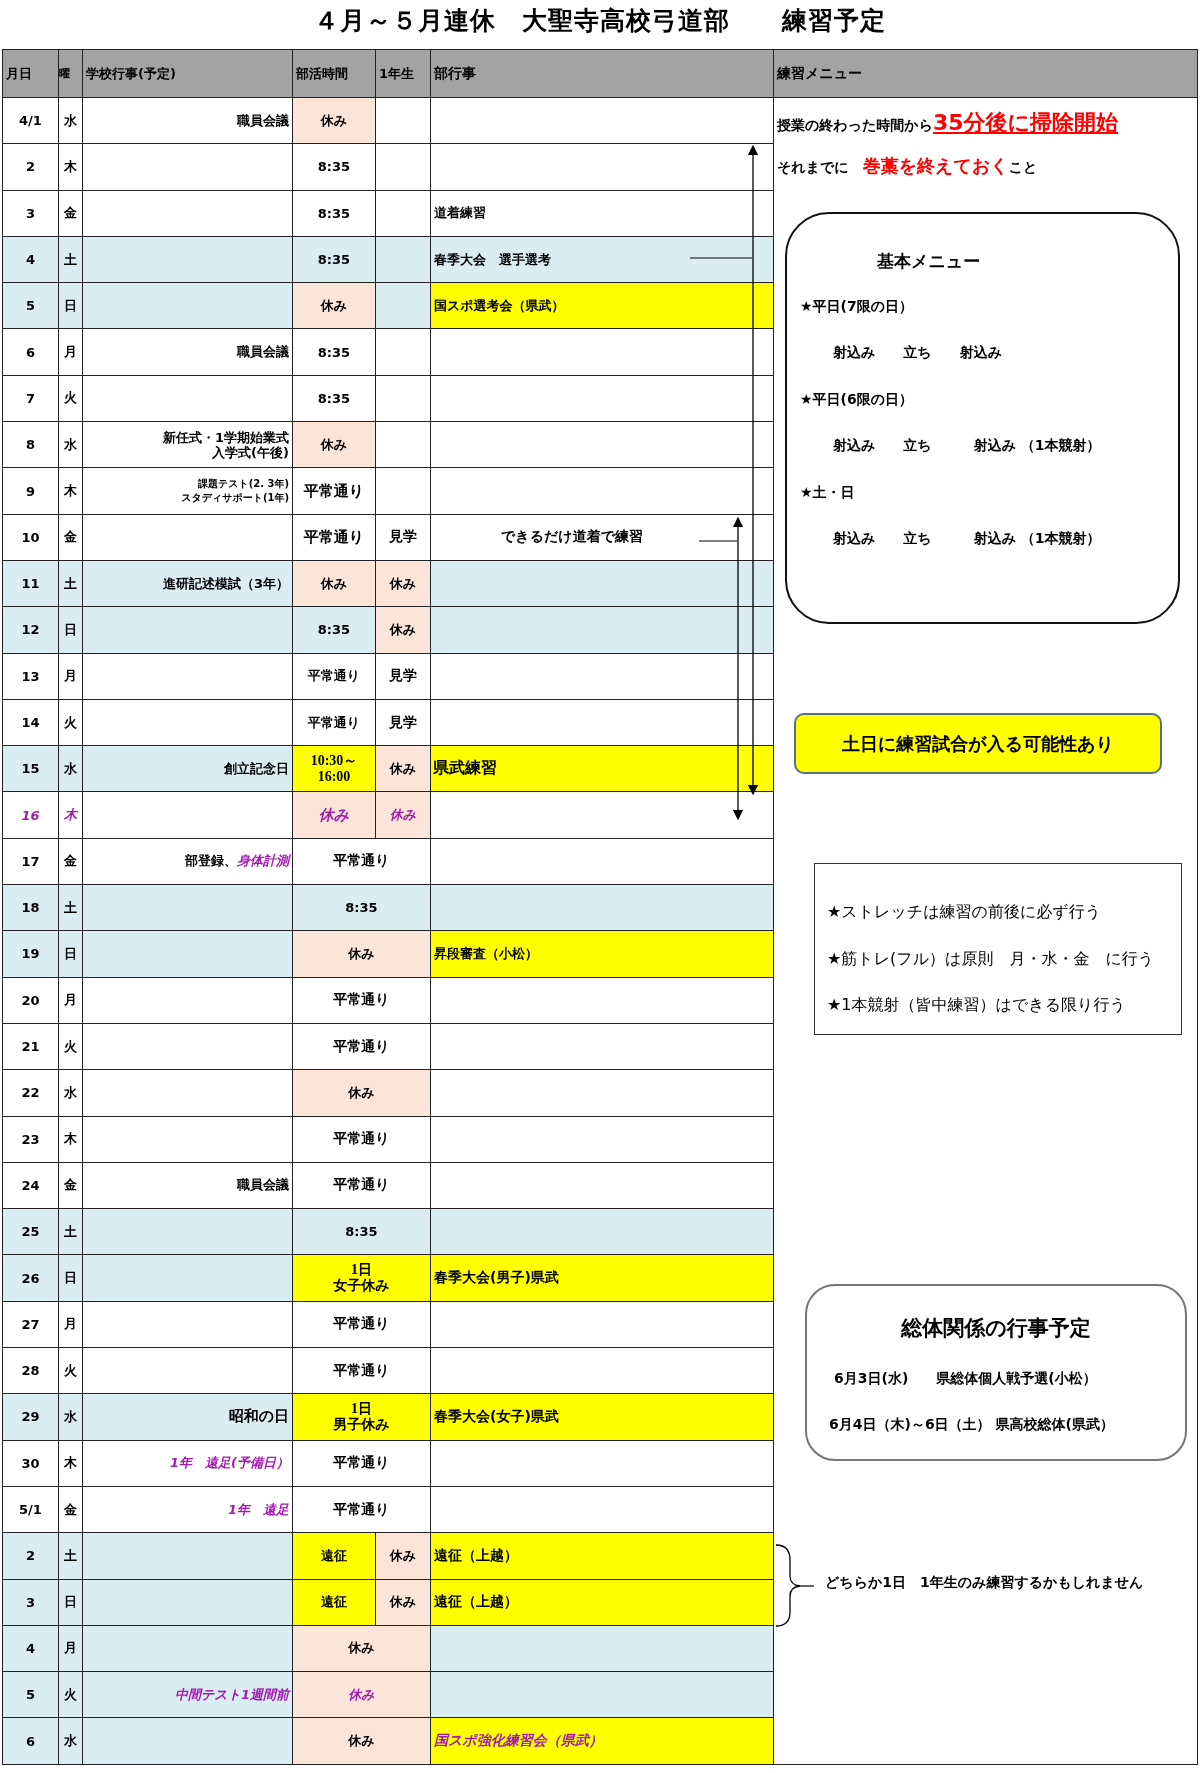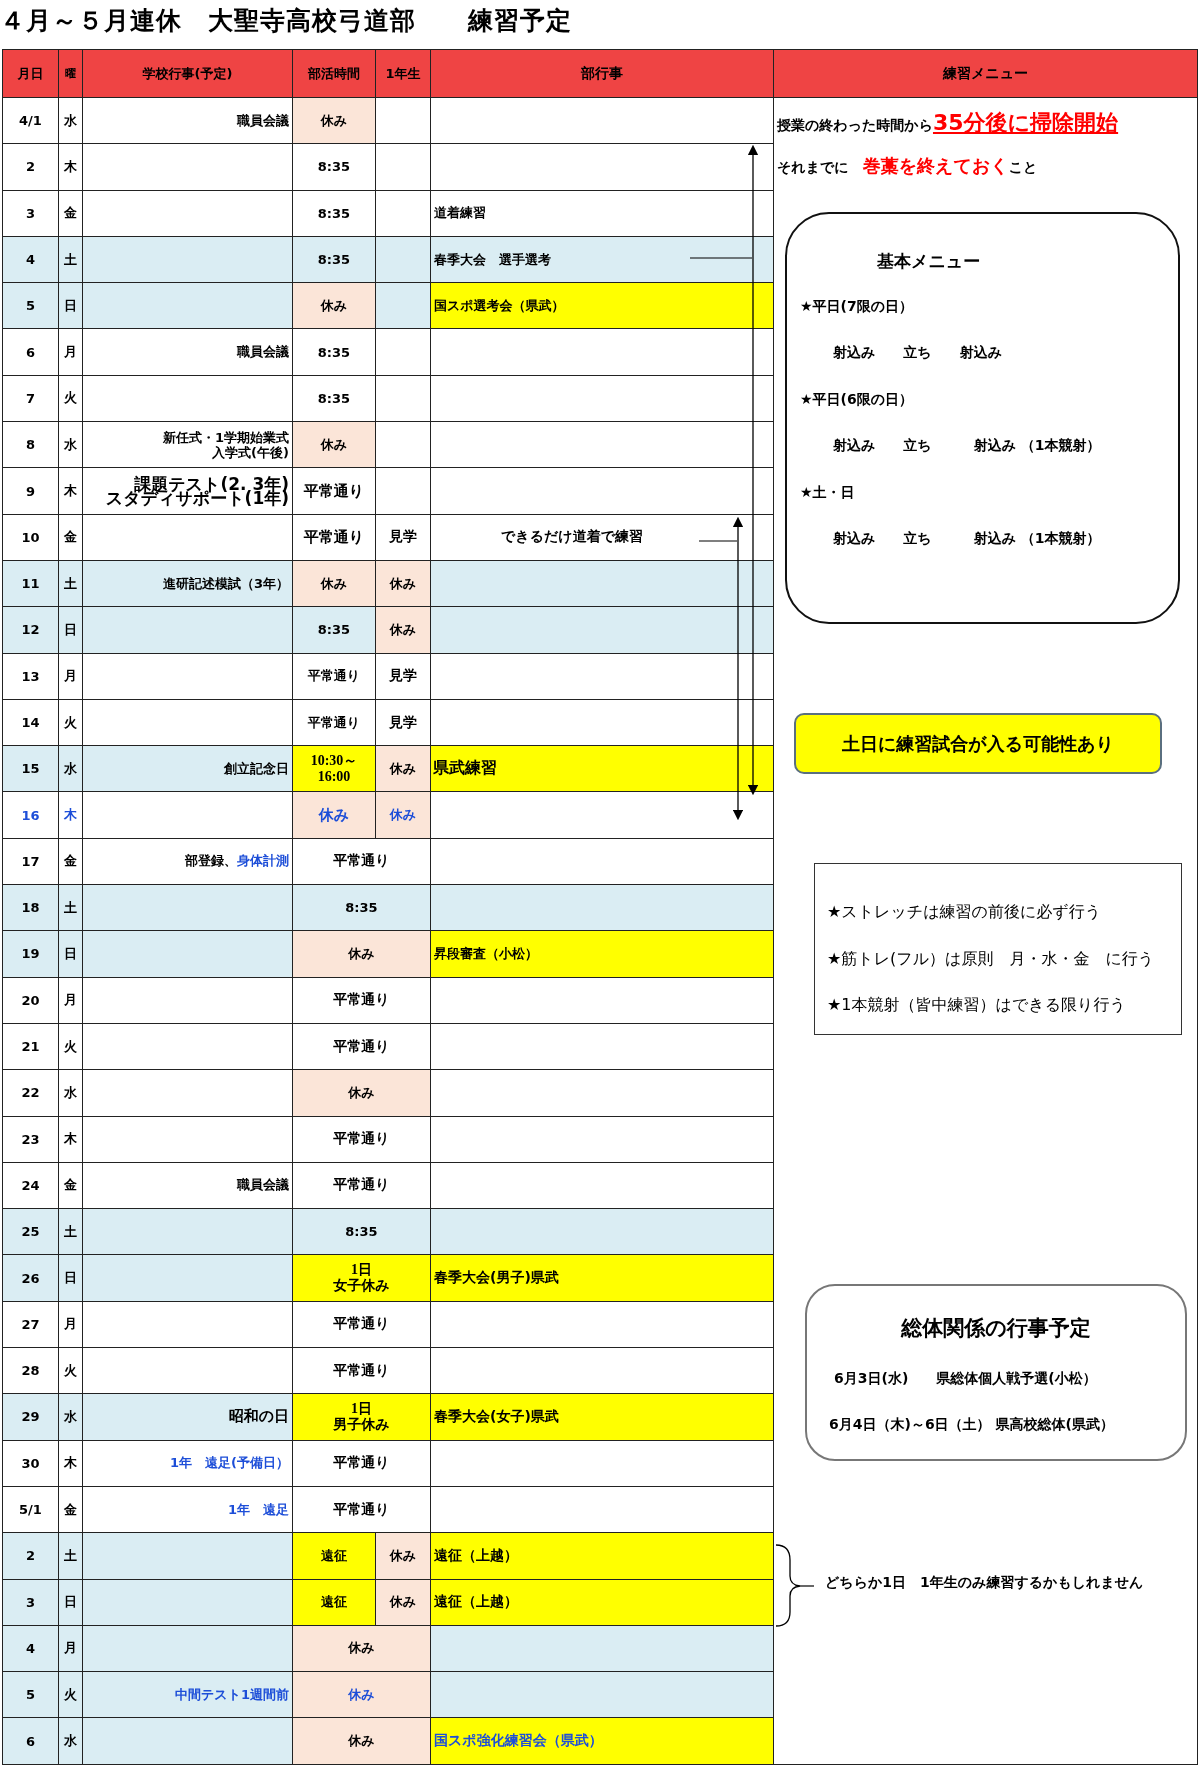--- a/index.html
+++ b/index.html
@@ -1,35 +1,35 @@
 <!DOCTYPE html>
 <html><head>
 <meta charset="utf-8">
 <style>
   * { box-sizing: border-box; margin: 0; padding: 0; }
   html, body { width: 1200px; height: 1773px; background: #ffffff; overflow: hidden; }
   body { position: relative; font-family: "DejaVu Sans", "Liberation Sans", sans-serif; color: #000; }
-  .title { position: absolute; left: 0; top: 4px; width: 1200px; font-size: 25px; font-weight: bold; letter-spacing: 1px; }
+  .title { position: absolute; left: 0; top: 4px; width: 1200px; text-align: center; font-size: 25px; font-weight: bold; letter-spacing: 1px; }
   table.sched { position: absolute; left: 2px; top: 49px; width: 1195px; border-collapse: collapse; table-layout: fixed; }
   table.sched td, table.sched th { border: 1.5px solid #222; height: 46.3px; font-weight: bold; font-size: 13px; padding: 0 3px; overflow: hidden; white-space: nowrap; vertical-align: middle; }
-  table.sched th { height: 48px; font-size: 13px; text-align: center; background: #ef4444; }
+  table.sched th { height: 48px; font-size: 13px; text-align: left; background: #a3a3a3; }
   .c-date { text-align: center; font-size: 12px; }
   .c-dow { text-align: center; font-size: 12px; padding: 0 !important; }
   .c-event { text-align: right; font-size: 14px; }
   .c-event.small { font-size: 12px; line-height: 14px; white-space: normal; }
   .c-time { text-align: center; font-size: 16px; }
   .c-time.small { font-size: 15px; }
   .c-time.tiny { font-size: 14px; line-height: 16px; white-space: normal; font-family: Liberation Serif, serif; }
   .c-first { text-align: center; font-size: 16px; }
   .c-club { text-align: left; font-size: 15px; }
   .c-menu { border-top: none !important; border-bottom: none !important; }
   .wkend { background: #daedf3; }
   .rest { background: #fbe5d8; }
   .yel { background: #ffff00; }
-  .red { color: #1d4ed8; }
+  .red { color: #a21caf; font-style: italic; }
   
   .overlay { position: absolute; }
   .note1 { left: 777px; top: 108px; font-size: 14px; font-weight: bold; white-space: nowrap; }
   .note1 .big { color: #ff0000; font-size: 22px; text-decoration: underline; }
   .note2 { left: 777px; top: 154px; font-size: 14px; font-weight: bold; white-space: nowrap; }
   .note2 .big { color: #ff0000; font-size: 18px; }
   .menu-box { left: 785px; top: 212px; width: 395px; height: 412px; border: 2.5px solid #111; border-radius: 44px; background: #fff; }
   .menu-box .mb-title { position: absolute; left: 90px; top: 36px; font-size: 17px; font-weight: bold; }
   .menu-box .mb-line { position: absolute; font-size: 14px; font-weight: bold; white-space: nowrap; }
   .possible { left: 794px; top: 713px; width: 368px; height: 61px; background: #ffff00; border: 2px solid #5a6f7f; border-radius: 10px; text-align: center; line-height: 57px; font-size: 18px; font-weight: bold; }
@@ -141,21 +141,21 @@
         <div>入学式(午後)</div>
       </td>
       <td class="c-time rest">休み</td>
       <td class="c-first"></td>
       <td class="c-club"></td>
     </tr>
 
     <tr>
       <td class="c-date">9</td>
       <td class="c-dow">木</td>
-      <td class="c-event small" style="font-size:17px;line-height:14px">
+      <td class="c-event small" style="font-size:10px;line-height:14px">
         <div>課題テスト(2. 3年)</div>
         <div>スタディサポート(1年)</div>
       </td>
       <td class="c-time small">平常通り</td>
       <td class="c-first"></td>
       <td class="c-club"></td>
     </tr>
 
     <tr>
       <td class="c-date">10</td>

